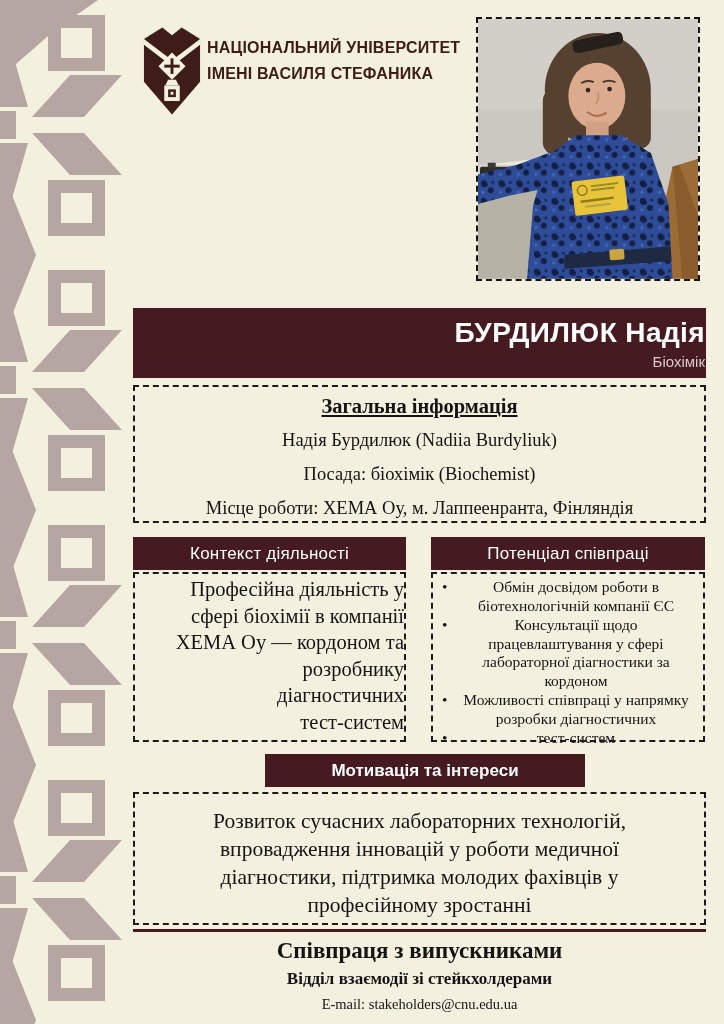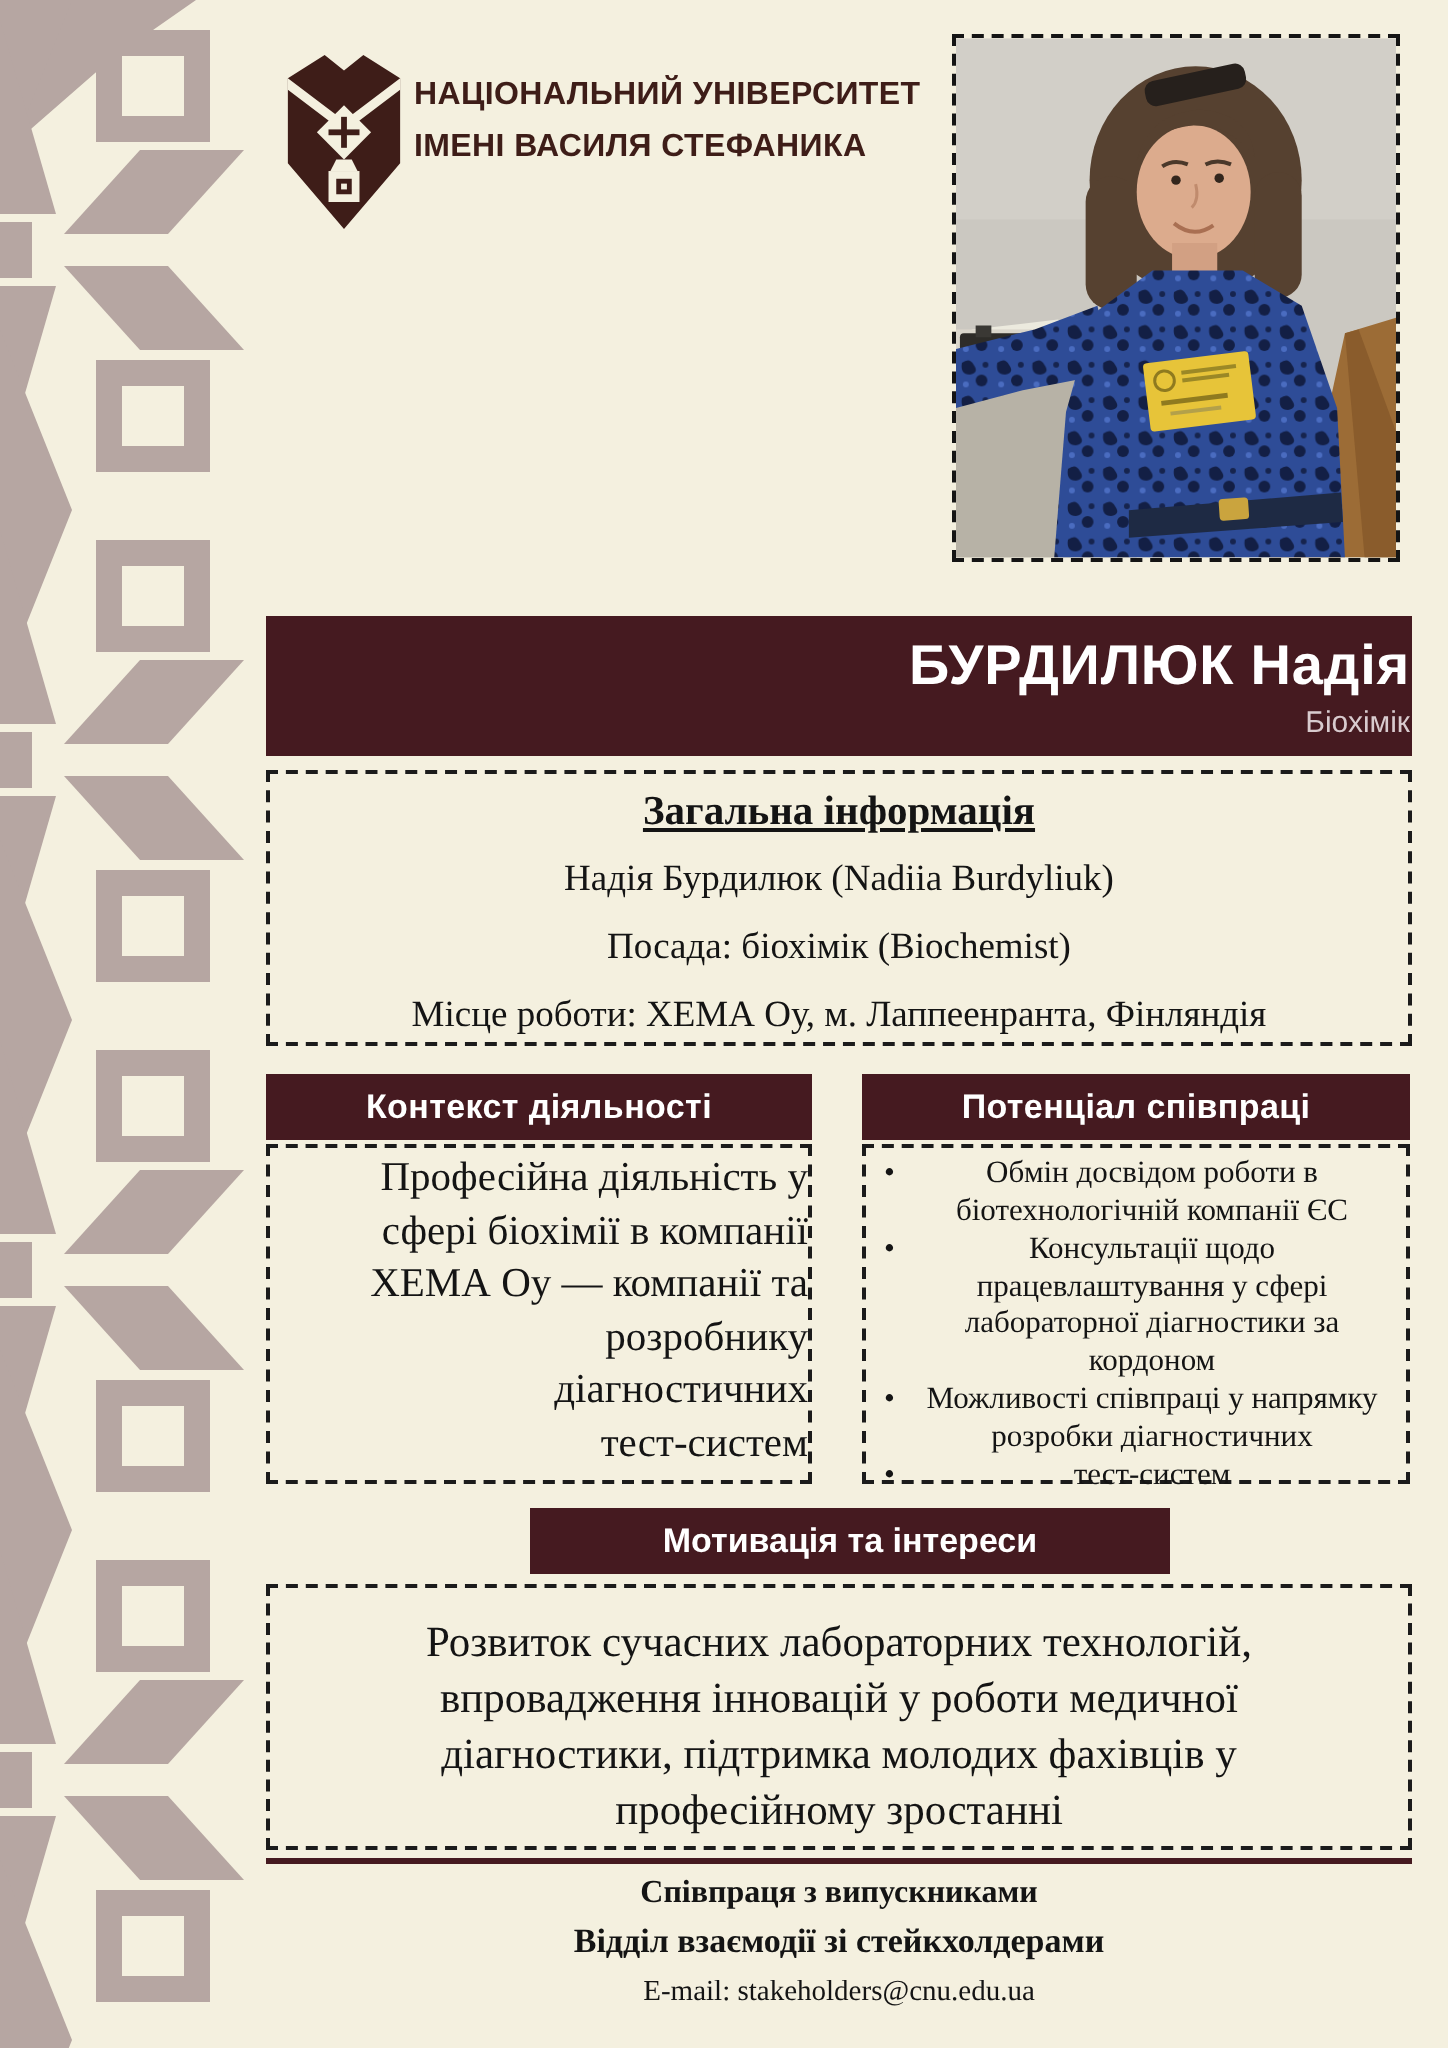--- a/index.html
+++ b/index.html
@@ -50,21 +50,21 @@
     text-decoration:underline;
   }
   .info-lines > div { font-size:18.5px; line-height:24px; margin-top:10px; }
 
   
   .col { position:absolute; top:537px; }
   .col-left  { left:133px; width:273px; }
   .col-right { left:431px; width:274px; }
   .col-header {
     height:33px; background:var(--accent,#451a20); color:#fff;
-    font-weight:bold; font-size:17px; line-height:33px; text-align:center;
+    font-weight:normal; font-size:17px; line-height:33px; text-align:center;
     letter-spacing:0.2px;
   }
   .col-body {
     margin-top:2px; height:170px; border:2.5px dashed #1b1b1b;
     font-family:"Liberation Serif", serif;
   }
   .context-lines { padding-top:2px; text-align:right; }
   .context-lines > div { font-size:20.5px; line-height:26.5px; }
   .bullets { list-style:none; margin:4px 6px 0 22px;text-align:center; }
   .bullets > li {
@@ -87,21 +87,21 @@
 
   
   .divider {
     position:absolute; left:133px; top:929px; width:573px; height:3px;
     background:var(--accent,#451a20);
   }
   .footer {
     position:absolute; left:133px; top:938px; width:573px; text-align:center;
     font-family:"Liberation Serif", serif;
   }
-  .footer-title { font-weight:bold; font-size:16px; }
+  .footer-title { font-weight:bold; font-size:23px; }
   .footer-subtitle { font-weight:bold; font-size:17px; margin-top:5px; }
   .footer-email { font-size:14.5px; margin-top:7px; }
 </style>
 </head>
 <body>
 
 <div id="page">
 
   <svg class="pattern-strip" width="126" height="1024" viewBox="0 0 126 1024" aria-hidden="true">
     <defs>
@@ -219,21 +219,21 @@
         <div>Місце роботи: ХЕМА Оу, м. Лаппеенранта, Фінляндія</div>
       </div>
   </div>
 
   <div class="col col-left">
     <div class="col-header">Контекст діяльності</div>
     <div class="col-body">
       <div class="context-lines">
           <div>Професійна діяльність у</div>
           <div>сфері біохімії в компанії</div>
-          <div>ХЕМА Оу — компанії та</div>
+          <div>ХЕМА Оу — кордоном та</div>
           <div>розробнику</div>
           <div>діагностичних</div>
           <div>тест-систем</div>
         </div>
     </div>
   </div>
 
   <div class="col col-right">
     <div class="col-header">Потенціал співпраці</div>
     <div class="col-body">

